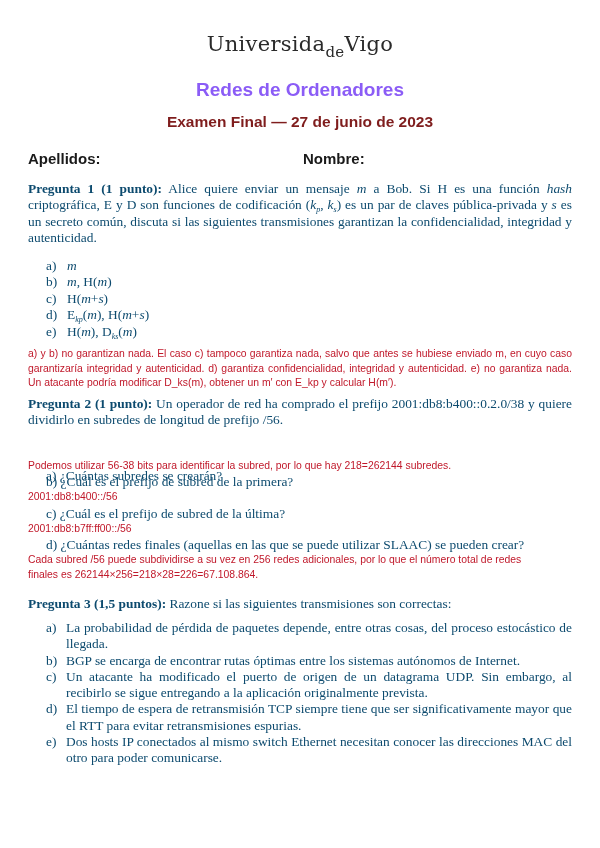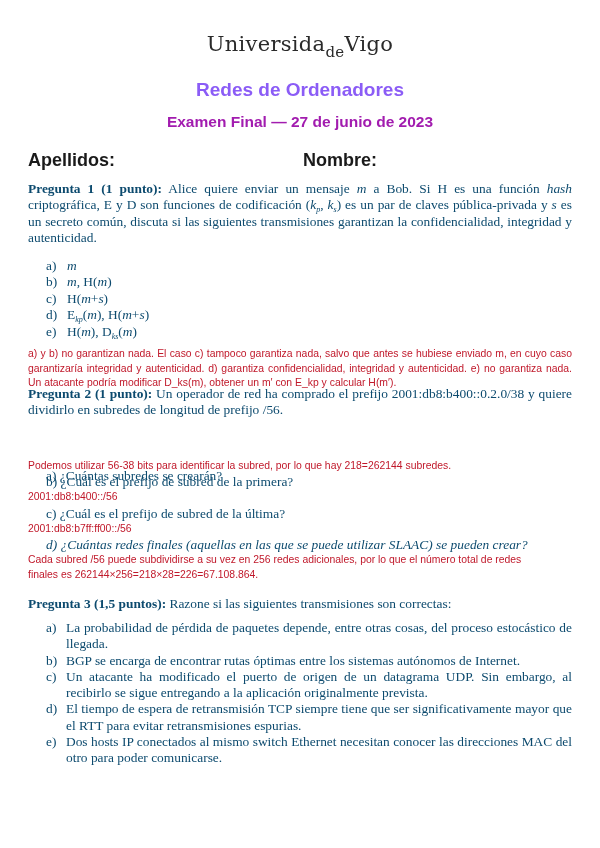--- a/index.html
+++ b/index.html
@@ -4,35 +4,35 @@
 <style>
   html, body { margin: 0; padding: 0; background: #ffffff; }
   body { width: 600px; height: 848px; position: relative; overflow: hidden; color: #1a1a1a; }
   .page { position: absolute; left: 0; top: 0; width: 600px; height: 624px; }
   .logo { position: absolute; top: 32px; left: 0; width: 600px; text-align: center;
           font-family: "DejaVu Serif", serif; font-size: 21px; color: #2a2a2a; letter-spacing: 0.3px; }
   .logo .de { font-size: 15px; position: relative; top: 6px; }
   .title { position: absolute; top: 79px; left: 0; width: 600px; text-align: center;
            font-family: "Liberation Sans", sans-serif; font-weight: bold; font-size: 19px; color: #8b5cf6; }
   .subtitle { position: absolute; top: 113px; left: 0; width: 600px; text-align: center;
-              font-family: "Liberation Sans", sans-serif; font-weight: bold; font-size: 15.5px; color: #a21caf; }
-  .field { position: absolute; top: 150px; font-family: "Liberation Sans", sans-serif; font-weight: bold; font-size: 18px; text-align: center; }
+              font-family: "Liberation Sans", sans-serif; font-weight: bold; font-size: 15.5px; color: #7f1d1d; }
+  .field { position: absolute; top: 150px; font-family: "Liberation Sans", sans-serif; font-weight: bold; font-size: 15px; text-align: center; }
   .f-apellidos { left: 28px; }
   .f-nombre { left: 295px; margin-left: 8px; }
 
   .serif { font-family: "Liberation Serif", serif; font-size: 13.4px; line-height: 16.3px; color: #0c4a6e; }
   .ans { font-family: "Liberation Sans", sans-serif; font-size: 10.4px; color: #c0182a; line-height: 14.6px; }
 
   .q1 { position: absolute; top: 181px; left: 28px; width: 544px; text-align: justify; }
   .q1-list { position: absolute; top: 258px; left: 46px; }
   .q1-list .row { display: flex; height: 16.4px; }
   .q1-list .lbl { width: 21px; }
   .q1-ans { position: absolute; top: 347px; left: 28px; width: 544px; text-align: justify; }
 
-  .q2 { position: absolute; top: 386px; left: 28px; width: 544px; text-align: justify; }
+  .q2 { position: absolute; top: 396px; left: 28px; width: 544px; text-align: justify; }
   .q2-sub { position: absolute; left: 46px; }
   .q2-ans { position: absolute; left: 28px; width: 550px; }
 
   .q3 { position: absolute; top: 596px; left: 28px; width: 544px; }
   .q3-list { position: absolute; top: 620px; left: 46px; width: 526px; }
   .q3-item { display: flex; margin-bottom: 0px; }
   .q3-item .lbl { width: 20px; flex: 0 0 20px; }
   .q3-item .txt { flex: 1; text-align: justify; }
   b { font-weight: bold; }
   i { font-style: italic; }
@@ -82,21 +82,21 @@
 
   <div class="q2-sub serif" style="top:468px;"><span>a)</span> <span>¿Cuántas subredes se crearán?</span></div>
   <div class="q2-ans ans" style="top:459px;">Podemos utilizar 56-38 bits para identificar la subred, por lo que hay 218=262144 subredes.</div>
 
   <div class="q2-sub serif" style="top:474px;"><span>b)</span> <span>¿Cuál es el prefijo de subred de la primera?</span></div>
   <div class="q2-ans ans" style="top:490px;">2001:db8:b400::/56</div>
 
   <div class="q2-sub serif" style="top:506px;"><span>c)</span> <span>¿Cuál es el prefijo de subred de la última?</span></div>
   <div class="q2-ans ans" style="top:522px;">2001:db8:b7ff:ff00::/56</div>
 
-  <div class="q2-sub serif" style="top:537px;font-style:italic;"><span>d)</span> <span>¿Cuántas redes finales (aquellas en las que se puede utilizar SLAAC) se pueden crear?</span></div>
+  <div class="q2-sub serif" style="top:537px;"><span>d)</span> <span>¿Cuántas redes finales (aquellas en las que se puede utilizar SLAAC) se pueden crear?</span></div>
   <div class="q2-ans ans" style="top:553px;">Cada subred /56 puede subdividirse a su vez en 256 redes adicionales, por lo que el número total de redes</div>
   <div class="q2-ans ans" style="top:568px;">finales es 262144×256=218×28=226=67.108.864.</div>
 
   <div class="q3 serif"><b>Pregunta 3 (1,5 puntos):</b><span> Razone si las siguientes transmisiones son correctas:</span></div>
 
   <div class="q3-list serif">
     <div class="q3-item">
         <span class="lbl">a)</span>
         <span class="txt">La probabilidad de pérdida de paquetes depende, entre otras cosas, del proceso estocástico de llegada.</span>
       </div>

